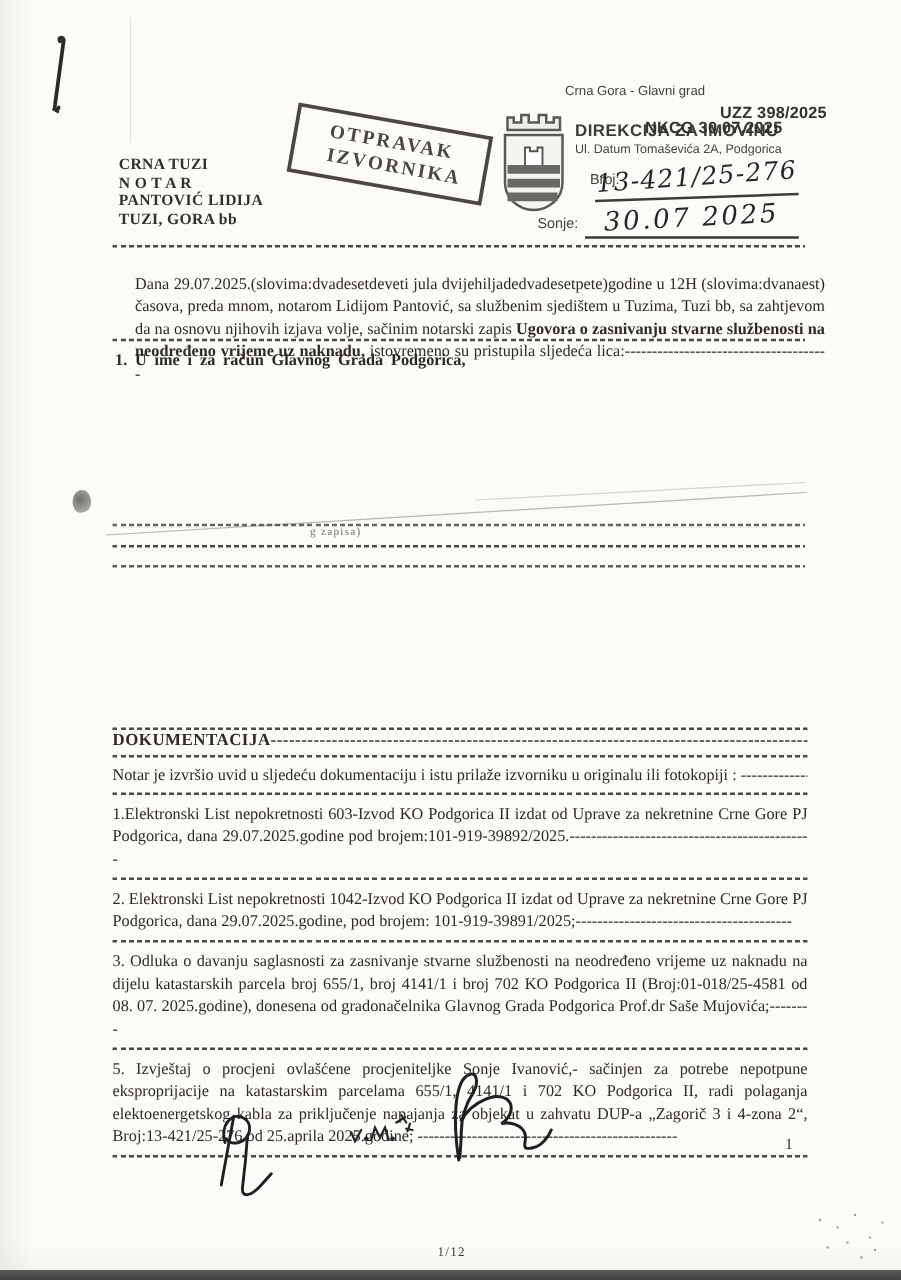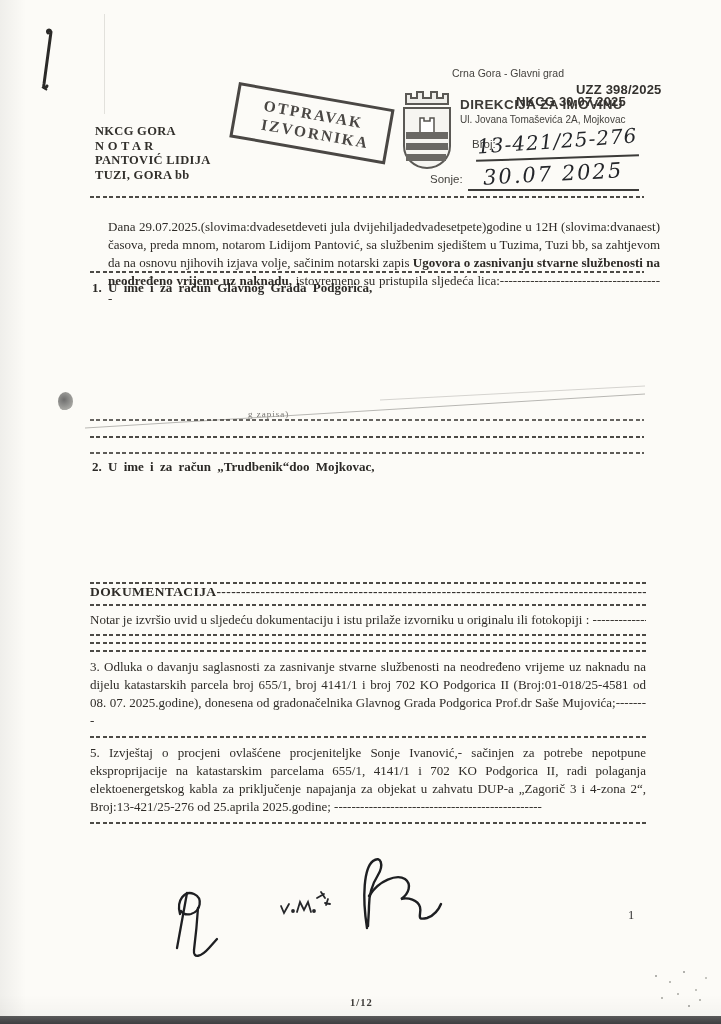--- a/index.html
+++ b/index.html
@@ -33,23 +33,23 @@
   .hw-broj{left:477px;top:129px;font-size:20px;letter-spacing:1px;transform:rotate(-4deg);}
   .hw-datum{left:483px;top:162px;font-size:21px;letter-spacing:2px;transform:rotate(-3deg);}
   .uline{position:absolute;height:1.5px;background:#3c3b39;}
   .body-text{font-size:13px;line-height:18px;text-align:justify;}
   .party{font-weight:700;font-size:13px;word-spacing:3px;color:#2b2926;}
   .docsec{left:90px;top:582px;width:556px;}
   .docsec p{margin:0;}
   .dochead{font-weight:700;font-size:13.5px;letter-spacing:.4px;white-space:nowrap;overflow:hidden;margin-top:6px;}
   .docline{font-size:13px;line-height:18px;text-align:justify;overflow:hidden;}
   .one-line{white-space:nowrap;}
-  .frag{left:248px;top:409px;font-size:9px;opacity:.7;letter-spacing:1px;color:#3a3834;}
+  .frag{left:248px;top:420px;font-size:9px;opacity:.7;letter-spacing:1px;color:#3a3834;}
   .pgnum{left:628px;top:908px;font-size:12.5px;color:#333;}
-  .pgind{left:350px;top:997px;font-size:10.5px;letter-spacing:1px;color:#3c3a37;font-weight:bold;}
+  .pgind{left:350px;top:997px;font-size:10.5px;letter-spacing:1px;color:#3c3a37;}
   .bottom-band{position:absolute;left:0;bottom:0;width:721px;height:8px;background:linear-gradient(#5a5a5a,#3e3f41);}
   .blob{left:58px;top:392px;width:15px;height:19px;border-radius:50%;
     background:radial-gradient(circle at 40% 40%,#555,#9a9a96 70%,transparent 75%);opacity:.85;}
   .streak{left:104px;top:14px;width:1px;height:100px;background:#e2e1dc;}
   .speck{left:655px;top:975px;width:2px;height:2px;background:#9a9a96;border-radius:50%;
     box-shadow:14px 6px 0 #a8a8a2,28px -4px 0 #9a9a96,40px 14px 0 #b0b0aa,6px 22px 0 #a3a39d,
                33px 30px 0 #9a9a96,50px 2px 0 #b5b5ae,22px 18px 0 #a8a8a2,44px 24px 0 #a3a39d;}
   svg{display:block;}
 </style>
 </head>
@@ -57,21 +57,21 @@
 
 <div class="page">
 
   <div class="abs streak"></div>
   <svg class="abs" style="left:33px;top:26px" width="30" height="70" viewBox="0 0 30 70">
     <path d="M15,7 C13,4 17,3 18,6 L11,58 C10,62 13,63 14,60" fill="none" stroke="#2b2a28" stroke-width="3" stroke-linecap="round"></path>
     <path d="M9,61 l5,3" stroke="#2b2a28" stroke-width="2" fill="none"></path>
   </svg>
 
   <div class="abs notary">
-    <div>NKCG GORA</div>
+    <div>CRNA TUZI</div>
     <div>N O T A R</div>
     <div>PANTOVIĆ LIDIJA</div>
     <div>TUZI, GORA bb</div>
   </div>
 
   <div class="abs stamp">
     <div>OTPRAVAK</div>
     <div style="margin-left:10px;">IZVORNIKA</div>
   </div>
 
@@ -87,21 +87,21 @@
     </g>
     <g stroke="#55534f" stroke-width="1.5" fill="#ffffff">
       <path d="M22,46 v-14 h4 v3 h6 v-3 h4 v14"></path>
     </g>
   </svg>
 
   <div class="abs lh-sans lh1">Crna Gora - Glavni grad</div>
   <div class="abs lh-sans ov1">UZZ 398/2025</div>
   <div class="abs lh-sans lh2">DIREKCIJA ZA IMOVINU</div>
   <div class="abs lh-sans ov2">NKCG 30.07.2025</div>
-  <div class="abs lh-sans addr">Ul. Jovana Tomaševića 2A, Mojkovac</div>
+  <div class="abs lh-sans addr">Ul. Datum Tomaševića 2A, Podgorica</div>
 
   <div class="abs lh-sans flabel" style="left:472px;top:138px">Broj:</div>
   <div class="abs hand hw-broj">13-421/25-276</div>
   <div class="uline" style="left:476px;top:157px;width:163px;transform:rotate(-2deg);"></div>
 
   <div class="abs lh-sans flabel" style="left:430px;top:173px">Sonje:</div>
   <div class="abs hand hw-datum">30.07 2025</div>
   <div class="uline" style="left:468px;top:189px;width:171px;"></div>
 
   <div class="sep" style="top:196px"></div>
@@ -117,29 +117,30 @@
   <div class="abs frag">g zapisa)</div>
   <div class="abs blob"></div>
   <svg class="abs" style="left:80px;top:378px" width="570" height="60" viewBox="0 0 570 60">
     <line x1="5" y1="50" x2="565" y2="16" stroke="#9b9a96" stroke-width="1" opacity=".7"></line>
     <line x1="300" y1="22" x2="565" y2="8" stroke="#aeaca8" stroke-width="1" opacity=".5"></line>
   </svg>
   <div class="sep" style="top:419px;opacity:.85"></div>
   <div class="sep" style="top:436px"></div>
   <div class="sep" style="top:452px;opacity:.9"></div>
 
-  <div class="abs party" style="left:92px;top:459px">2. U ime i za račun „Trudbenik“doo Mojkovac,</div>
 
   <div class="abs docsec">
     <div class="fsep"></div>
     <p class="dochead">DOKUMENTACIJA--------------------------------------------------------------------------------------------------------</p>
     <div class="fsep" style="margin-top:4px"></div>
     <p class="docline one-line" style="margin-top:5px">Notar je izvršio uvid u sljedeću dokumentaciju i istu prilaže izvorniku u originalu ili fotokopiji : -------------</p>
     <div class="fsep" style="margin-top:5px"></div>
+    <p class="docline" style="margin-top:6px">1.Elektronski  List nepokretnosti 603-Izvod KO Podgorica II izdat  od Uprave za  nekretnine Crne Gore PJ Podgorica, dana  29.07.2025.godine pod brojem:101-919-39892/2025.---------------------------------------------</p>
     <div class="fsep" style="margin-top:6px"></div>
+    <p class="docline" style="margin-top:6px">2. Elektronski  List nepokretnosti 1042-Izvod KO Podgorica II izdat  od Uprave za nekretnine Crne Gore PJ Podgorica, dana 29.07.2025.godine, pod brojem:  101-919-39891/2025;----------------------------------------</p>
     <div class="fsep" style="margin-top:6px"></div>
     <p class="docline" style="margin-top:6px">3. Odluka o davanju saglasnosti za zasnivanje stvarne službenosti na neodređeno vrijeme uz naknadu na dijelu katastarskih  parcela broj 655/1, broj  4141/1  i broj 702  KO Podgorica II (Broj:01-018/25-4581 od 08. 07. 2025.godine), donesena od gradonačelnika Glavnog Grada Podgorica Prof.dr Saše Mujovića;--------</p>
     <div class="fsep" style="margin-top:6px"></div>
     <p class="docline" style="margin-top:6px">5. Izvještaj o procjeni  ovlašćene procjeniteljke Sonje Ivanović,- sačinjen za potrebe  nepotpune eksproprijacije na katastarskim parcelama 655/1, 4141/1 i 702 KO Podgorica II, radi polaganja elektoenergetskog kabla za priključenje napajanja za objekat u zahvatu DUP-a „Zagorič 3 i 4-zona 2“, Broj:13-421/25-276 od 25.aprila 2025.godine; ------------------------------------------------</p>
     <div class="fsep" style="margin-top:6px"></div>
   </div>
 
   <svg class="abs" style="left:150px;top:848px" width="320" height="135" viewBox="0 0 320 135">
     <g fill="none" stroke="#1e1f22" stroke-width="2.3" stroke-linecap="round">
       <path d="M30,66 C26,52 35,42 44,46 C53,50 51,63 41,66 C37,67 33,66 31,63"></path>

